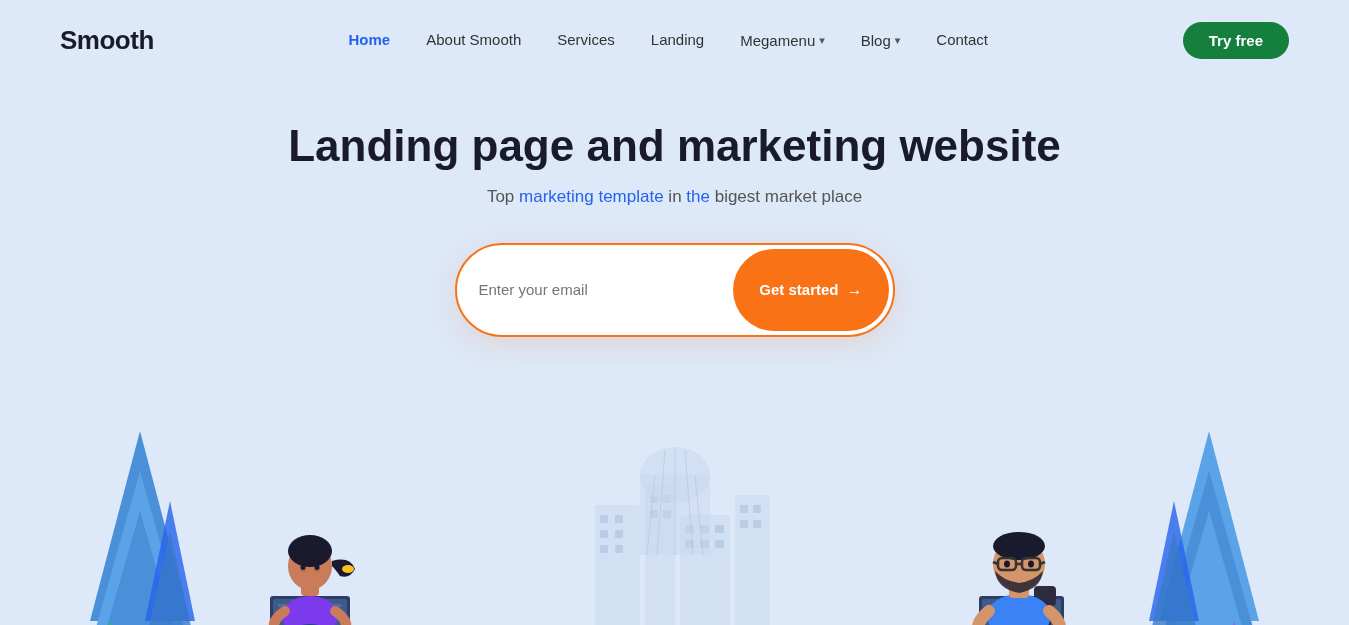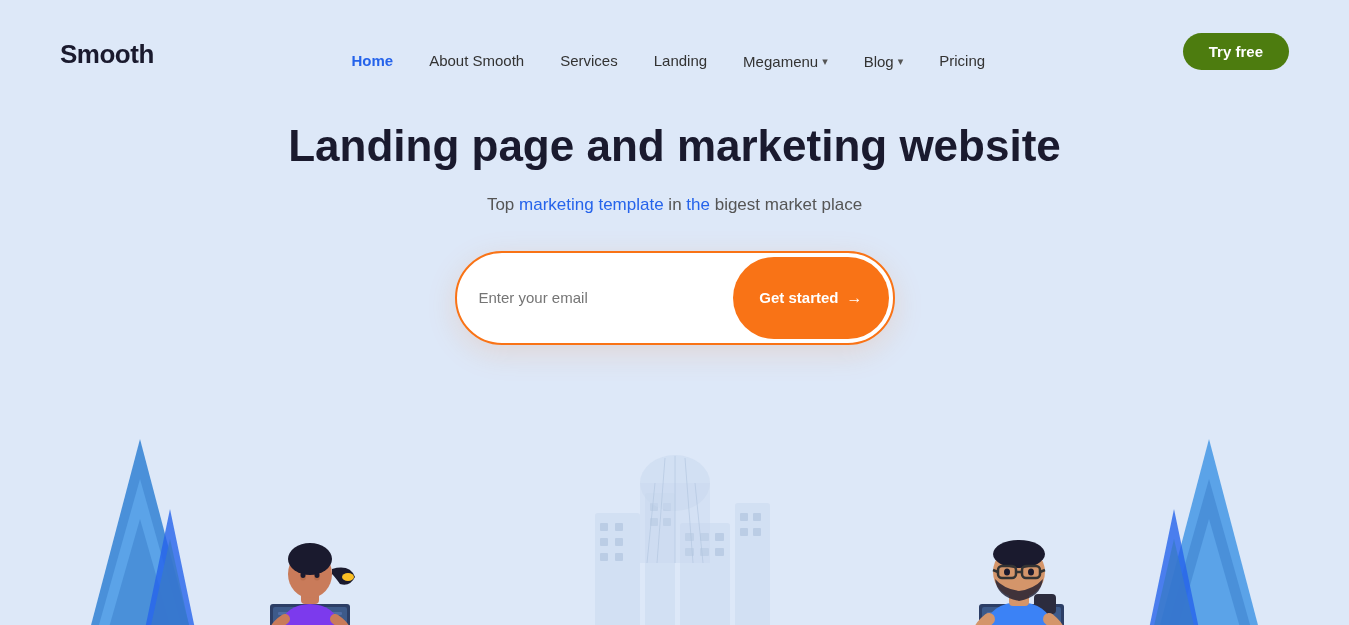--- a/index.html
+++ b/index.html
@@ -6,21 +6,21 @@
     body {
       font-family: 'Segoe UI', Arial, sans-serif;
       background: #dde8f8;
       min-height: 625px;
       overflow: hidden;
     }
 
     
     .navbar {
       display: flex;
-      align-items: flex-end;
+      align-items: center;
       justify-content: space-between;
       padding: 10px 60px;
       height: 80px;
       background: #dde8f8;
     }
     .logo {
       font-size: 26px;
       font-weight: 800;
       color: #1a1a2e;
       letter-spacing: -0.5px;
@@ -50,21 +50,21 @@
       align-items: center;
       gap: 4px;
       cursor: pointer;
     }
     .nav-links .has-dropdown::after {
       content: '▾';
       font-size: 11px;
       color: #555;
     }
     .try-free-btn {
-      background: #4d7c0f;
+      background: #15803d;
       color: #fff;
       border: none;
       border-radius: 30px;
       padding: 10px 26px;
       font-size: 15px;
       font-weight: 600;
       cursor: pointer;
       white-space: nowrap;
     }
 
@@ -75,21 +75,21 @@
       align-items: center;
       padding-top: 40px;
       position: relative;
     }
     .hero-title {
       font-size: 44px;
       font-weight: 800;
       color: #1a1a2e;
       text-align: center;
       line-height: 1.2;
-      margin-bottom: 22px;
+      margin-bottom: 14px;
     }
     .hero-subtitle {
       font-size: 17px;
       color: #555;
       text-align: center;
       margin-bottom: 36px;
     }
     .hero-subtitle span.highlight {
       color: #2563eb;
     }
@@ -198,21 +198,21 @@
     <li>
       <a href="#">Landing</a>
     </li>
     <li class="has-dropdown">
       <a href="#">Megamenu</a>
     </li>
     <li class="has-dropdown">
       <a href="#">Blog</a>
     </li>
     <li>
-      <a href="#">Pricing</a>
+      <a href="#">Contact</a>
     </li>
   </ul>
   <button class="try-free-btn">Try free</button>
 </nav>
 
 <section class="hero">
   <h1 class="hero-title">Landing page and marketing website</h1>
   <p class="hero-subtitle">
     Top <span class="highlight">marketing template</span> in <span class="highlight">the</span> bigest market place
   </p>

